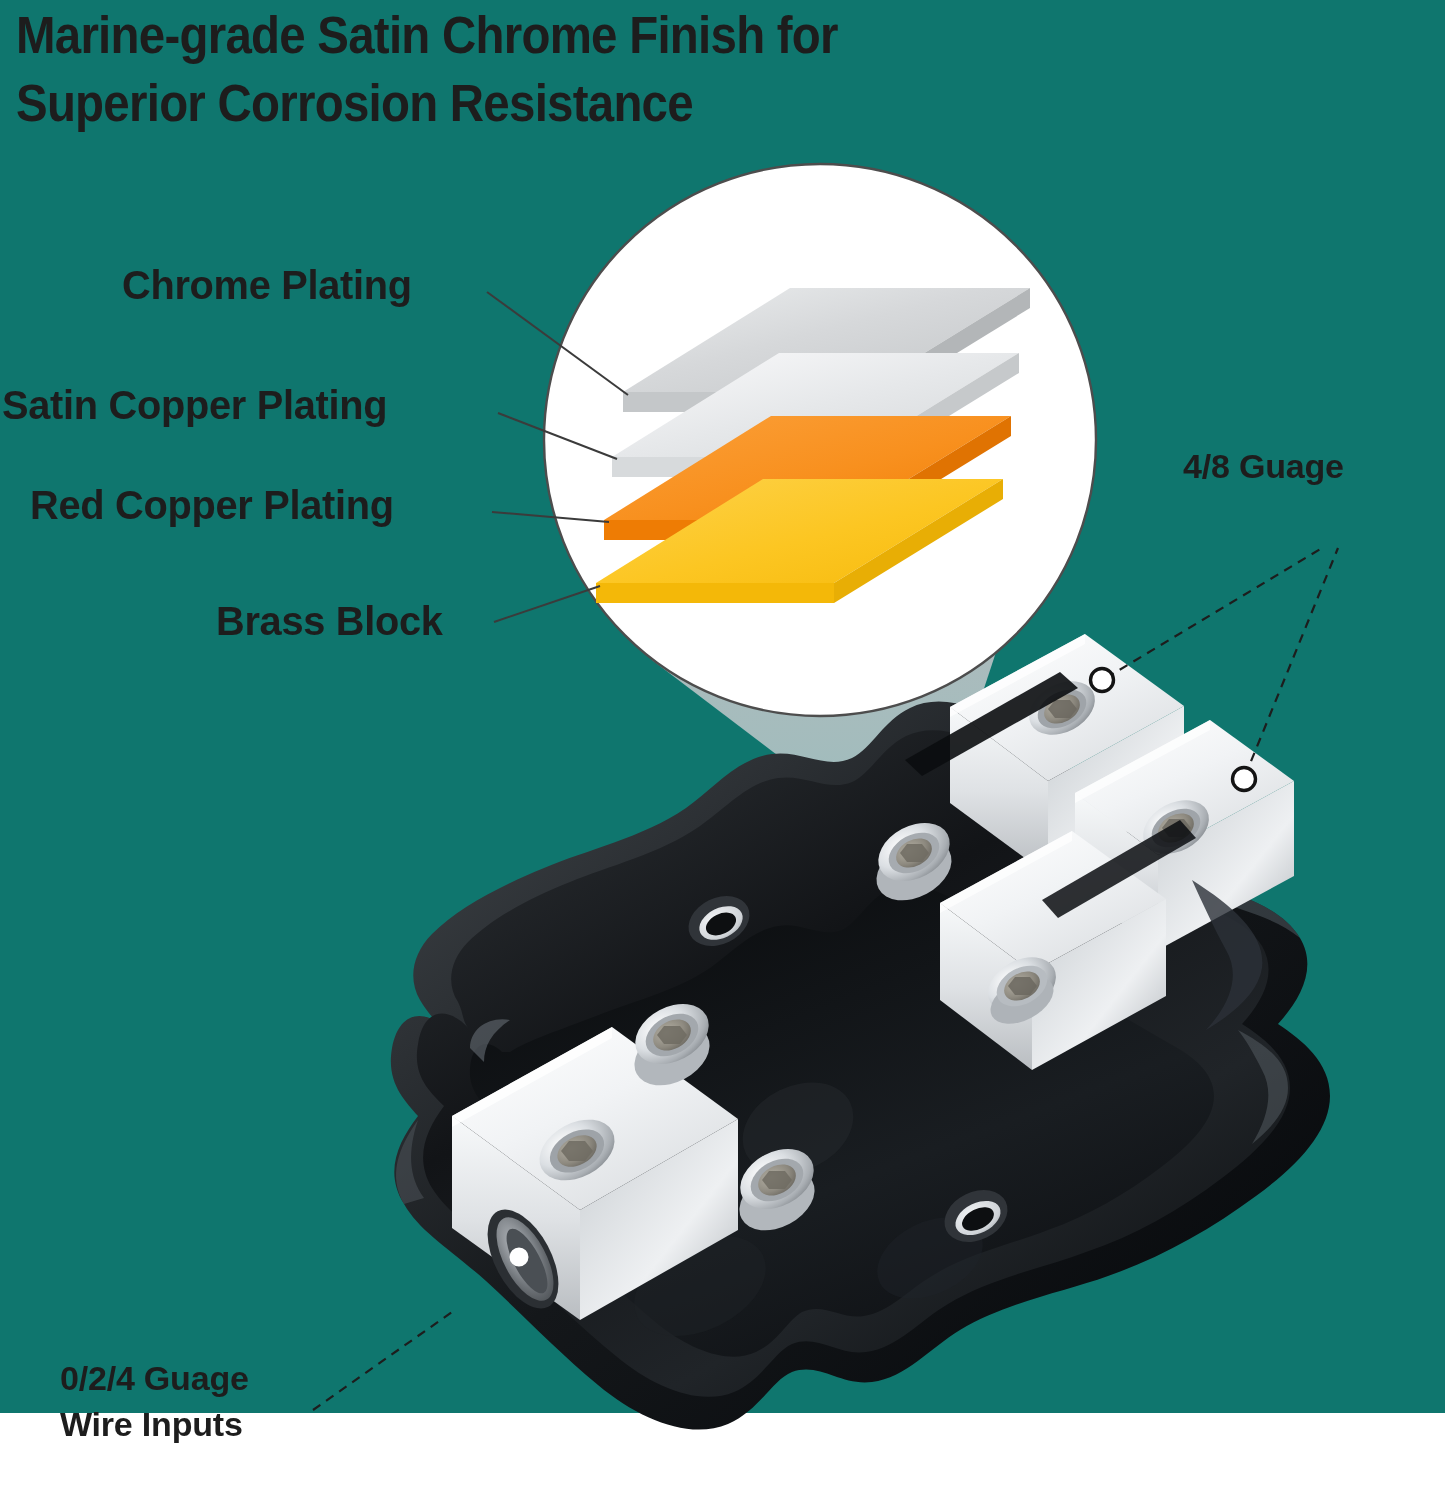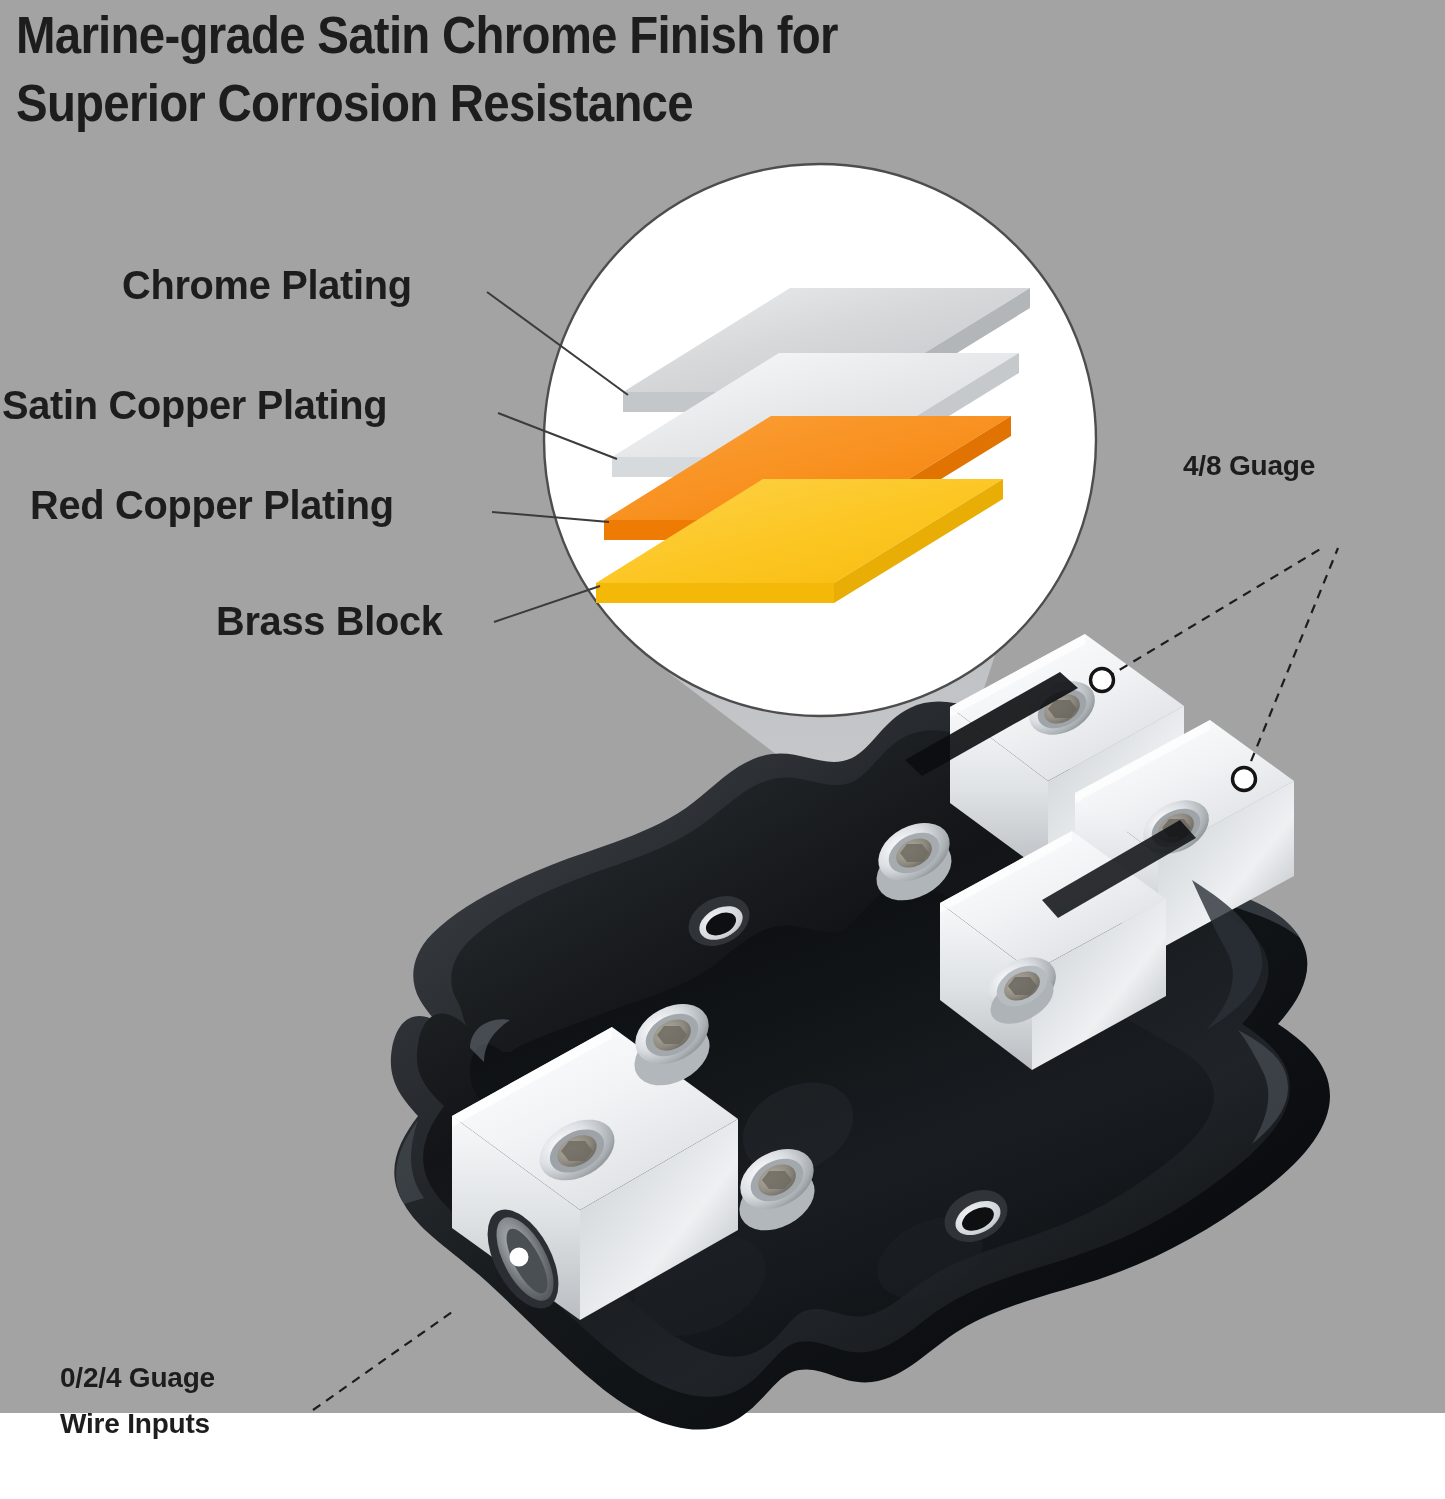--- a/index.html
+++ b/index.html
@@ -1,30 +1,30 @@
 <!DOCTYPE html>
 <html><head>
 <meta charset="utf-8">
 <style>
   html,body{margin:0;padding:0;background:#ffffff;}
   body{width:1445px;height:1499px;position:relative;overflow:hidden;
        font-family:"Liberation Sans","DejaVu Sans",sans-serif;}
-  #stage{position:absolute;inset:0;width:1445px;height:1413px;background:#a3a3a3;}
+  #stage{position:absolute;inset:0;width:1445px;height:1413px;background:#0f766e;}
 
   .title{position:absolute;left:16px;top:2px;width:1250px;
          font-weight:bold;font-size:51px;line-height:68px;
          letter-spacing:-0.8px;color:#1d1d1d;
          font-family:"Liberation Sans","DejaVu Sans",sans-serif;
          transform:scaleX(0.93);transform-origin:left top;}
 
   .lbl{position:absolute;font-weight:bold;color:#1d1d1d;
        font-family:"Liberation Sans","DejaVu Sans",sans-serif;
        white-space:nowrap;}
   .lbl-layer{font-size:41px;letter-spacing:-0.3px;transform:scaleX(0.97);transform-origin:left top;}
-  .lbl-callout{font-size:28px;line-height:46px;letter-spacing:-0.2px;}
+  .lbl-callout{font-size:34px;line-height:46px;letter-spacing:-0.2px;}
 
   #l-chrome{left:122px;top:262px;}
   #l-satin {left:2px;  top:382px;}
   #l-redcu {left:30px; top:482px;}
   #l-brass {left:216px;top:598px;}
 
   #l-out{left:1183px;top:443px;text-align:left;}
   #l-in {left:60px;  top:1355px;text-align:left;}
 
   svg.art{position:absolute;left:0;top:0;width:1445px;height:1499px;display:block;}

